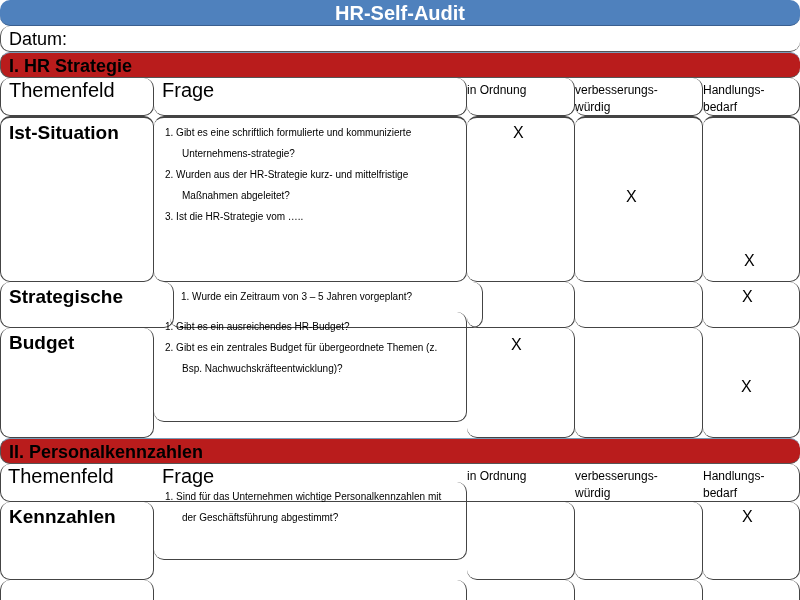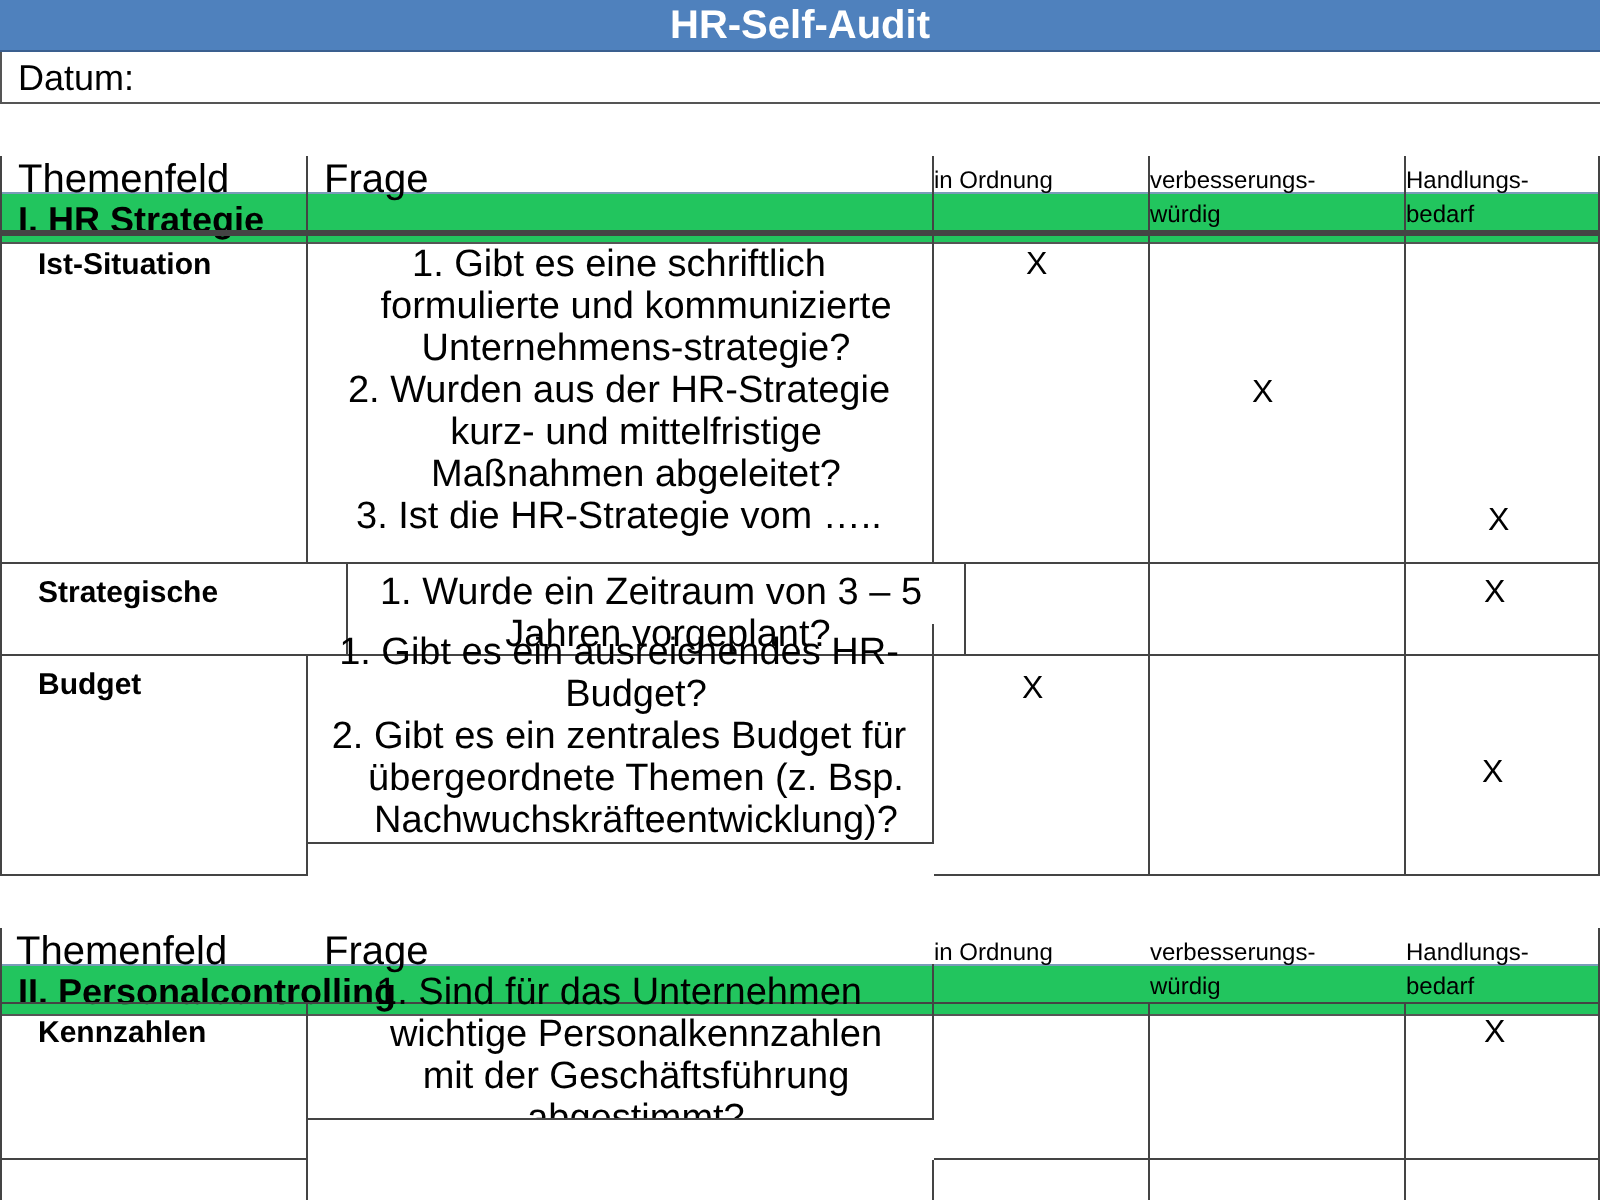--- a/index.html
+++ b/index.html
@@ -1,26 +1,26 @@
 <!DOCTYPE html>
 <html><head>
 <meta charset="utf-8">
 <style>
   html, body { margin:0; padding:0; background:#ffffff; }
   body { width:800px; height:600px; overflow:hidden; position:relative; font-family:"Liberation Sans", sans-serif; color:#000; }
-  .abs { position:absolute; box-sizing:border-box; }
+  .abs { position:absolute; box-sizing:border-box;border-radius:10px; }
   .title-bar { left:0; top:0; width:800px; height:26px; background:#4f81bd; color:#fff; font-weight:bold; font-size:20px; text-align:center; line-height:26px; border-bottom:1px solid #3a5f8f; }
   .datum-row { left:0; top:26px; width:800px; height:26px; border-bottom:1px solid #555; border-left:1px solid #555; font-size:18px; line-height:26px; padding-left:8px; }
-  .section-row { left:0; width:800px; height:26px; background:#22c55e; font-weight:bold; font-size:18px; line-height:26px; padding-left:8px; border-bottom:1px solid #555; border-left:1px solid #555; border-top:1px solid #7a9cb8;margin-top:44px; }
+  .section-row { left:0; width:800px; height:26px; background:#b91c1c; font-weight:bold; font-size:18px; line-height:26px; padding-left:8px; border-bottom:1px solid #555; border-left:1px solid #555; border-top:1px solid #7a9cb8; }
   .cell { border-right:1px solid #444; border-bottom:1px solid #444; overflow:hidden; }
   .cell.first { border-left:1px solid #444; }
   .hdr-text { font-size:20px; line-height:20px; }
   .hdr-small { font-size:12px; line-height:17px; text-align:left; padding-top:4px; }
-  .topic { font-weight:bold; font-size:15px; line-height:21px; padding:4px 0 0 18px; }
-  .q { font-size:19px; line-height:21px; padding:1px 12px 0 8px;text-align:center; }
+  .topic { font-weight:bold; font-size:19px; line-height:21px; padding:4px 0 0 8px; }
+  .q { font-size:10px; line-height:21px; padding:1px 12px 0 8px; }
   .q .item { padding-left:20px; text-indent:-17px; }
   .mark { position:absolute; font-size:16px; line-height:18px; }
 </style>
 </head>
 <body>
 
 <div class="abs title-bar">HR-Self-Audit</div>
 <div class="abs datum-row">Datum:</div>
 
 <div class="abs section-row" style="top:52px;">I. HR Strategie</div>
@@ -71,21 +71,21 @@
   <div class="item">2. Gibt es ein zentrales Budget für übergeordnete Themen (z. Bsp. Nachwuchskräfteentwicklung)?</div>
 </div>
 <div class="abs cell" style="left:467px;top:328px;width:108px;height:110px;">
     <span class="mark" style="left:44px;top:8px;">X</span>
   </div>
 <div class="abs cell" style="left:575px;top:328px;width:128px;height:110px;"></div>
 <div class="abs cell" style="left:703px;top:328px;width:97px;height:110px;">
     <span class="mark" style="left:38px;top:50px;">X</span>
   </div>
 
-<div class="abs section-row" style="top:438px;">II. Personalcontrolling</div>
+<div class="abs section-row" style="top:438px;">II. Personalkennzahlen</div>
 
 <div class="abs" style="left:0;top:464px;width:800px;height:38px;border-left:1px solid #444;border-right:1px solid #444;border-bottom:1px solid #444;"></div>
 <div class="abs" style="left:8px;top:466px;"><span class="hdr-text">Themenfeld</span></div>
 <div class="abs" style="left:162px;top:466px;"><span class="hdr-text">Frage</span></div>
 <div class="abs hdr-small" style="left:467px;top:464px;width:108px;height:38px;">in Ordnung</div>
 <div class="abs hdr-small" style="left:575px;top:464px;width:128px;height:38px;">
     <div>verbesserungs-</div>
     <div>würdig</div>
   </div>
 <div class="abs hdr-small" style="left:703px;top:464px;width:97px;height:38px;">

